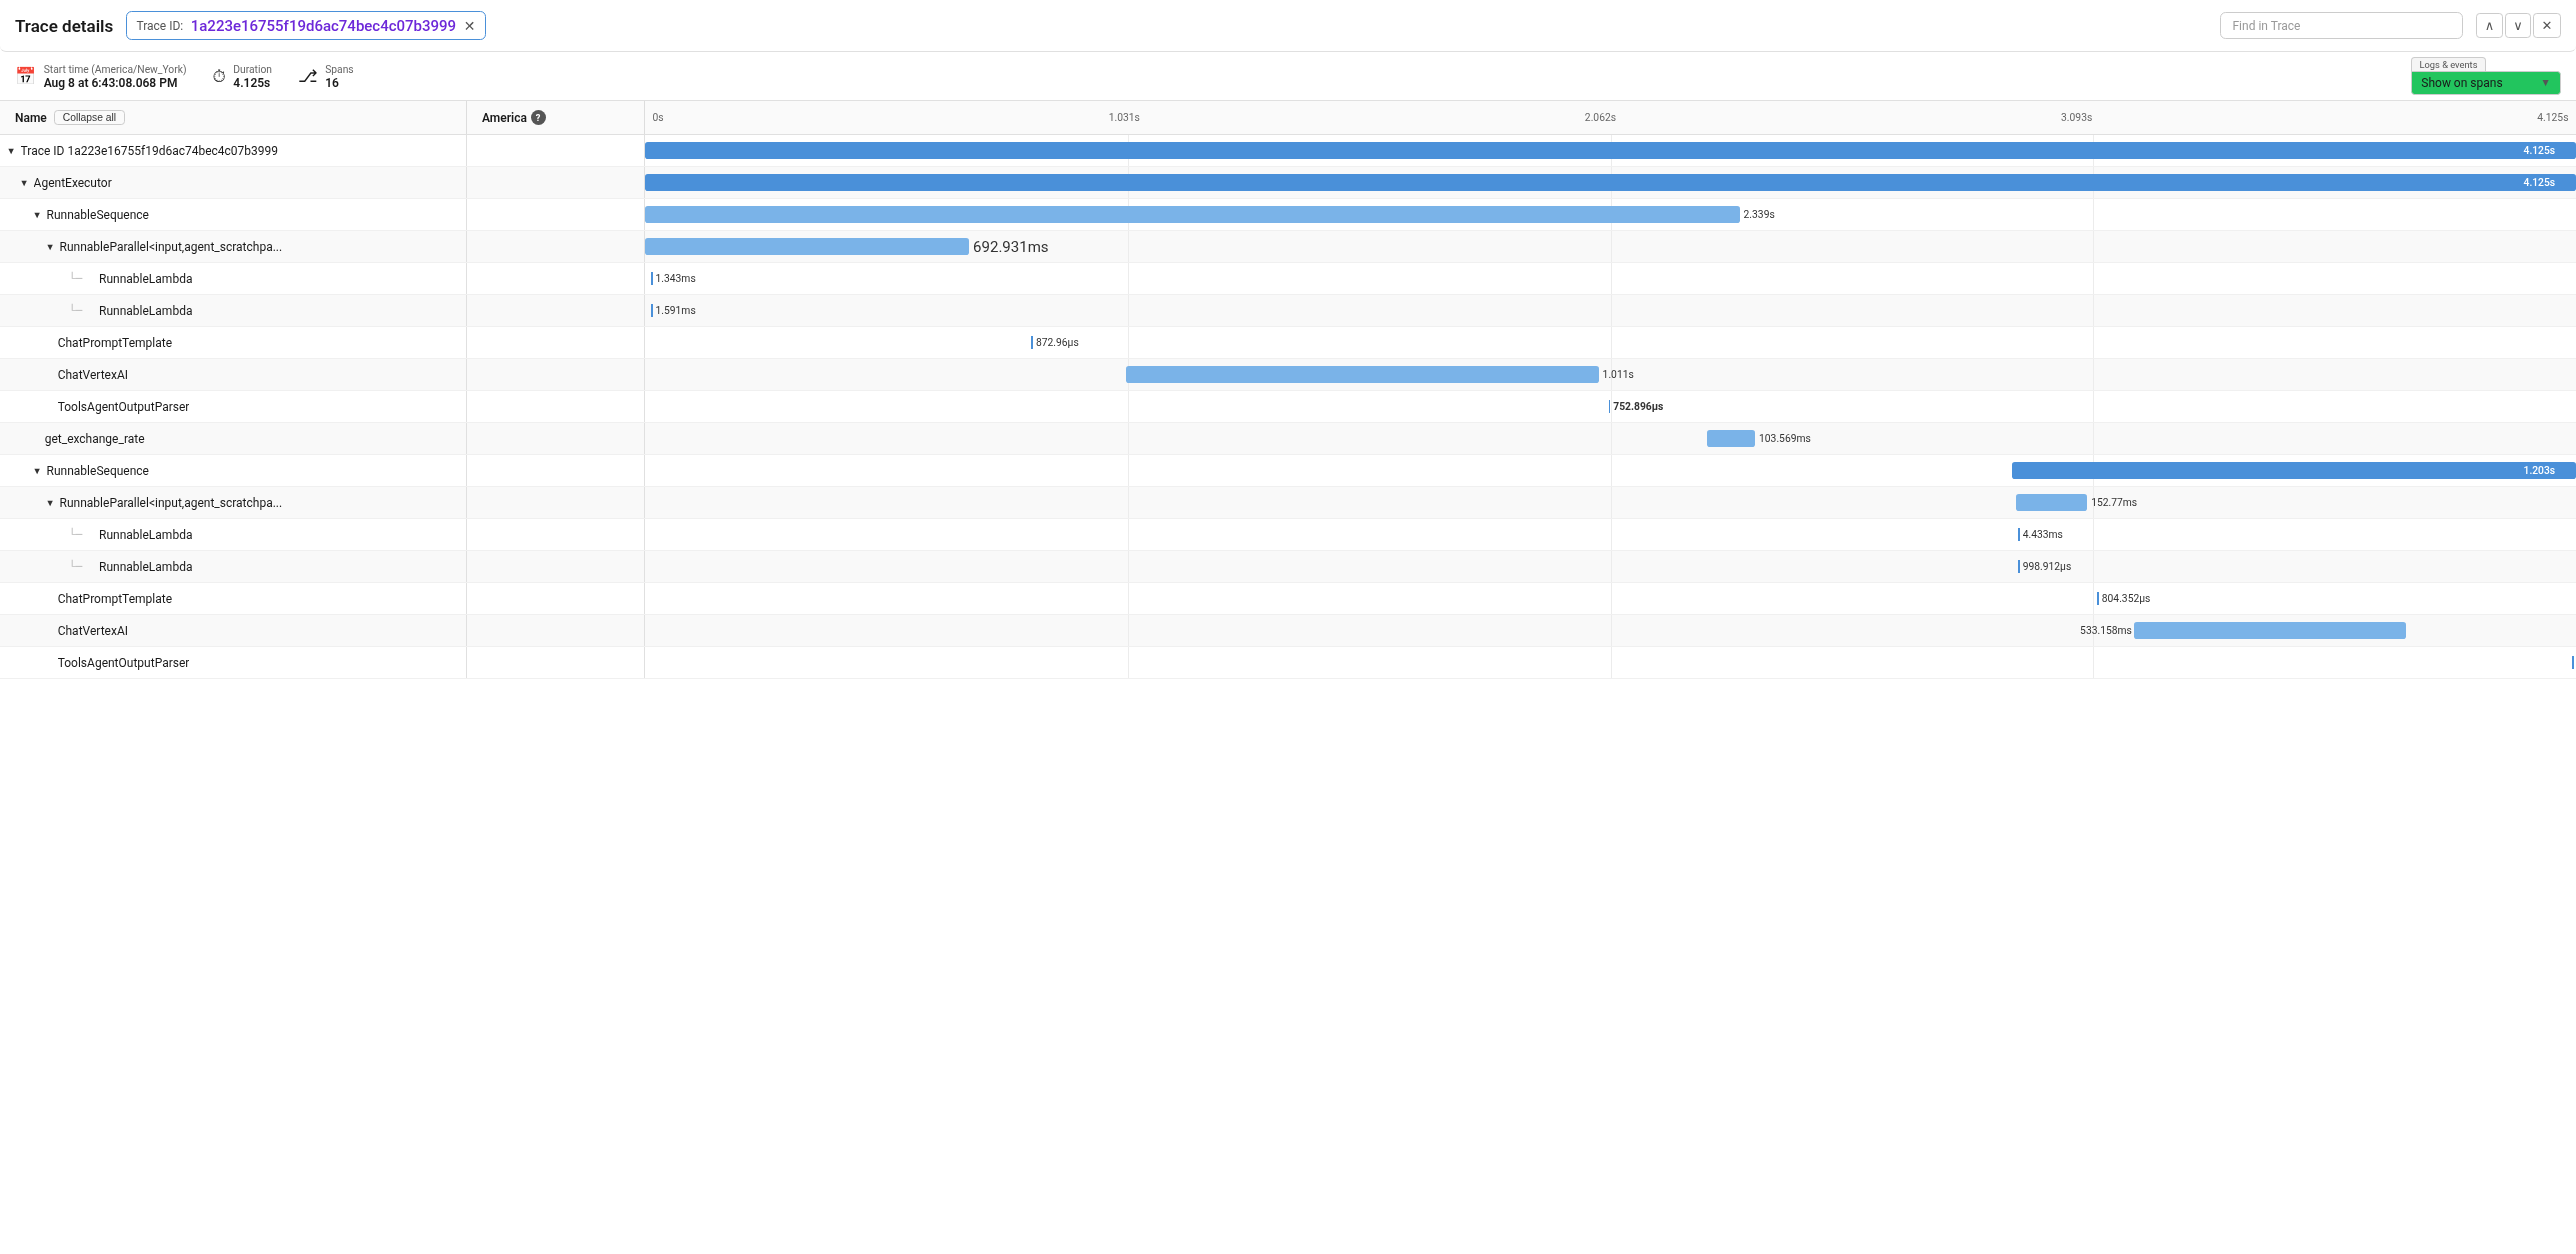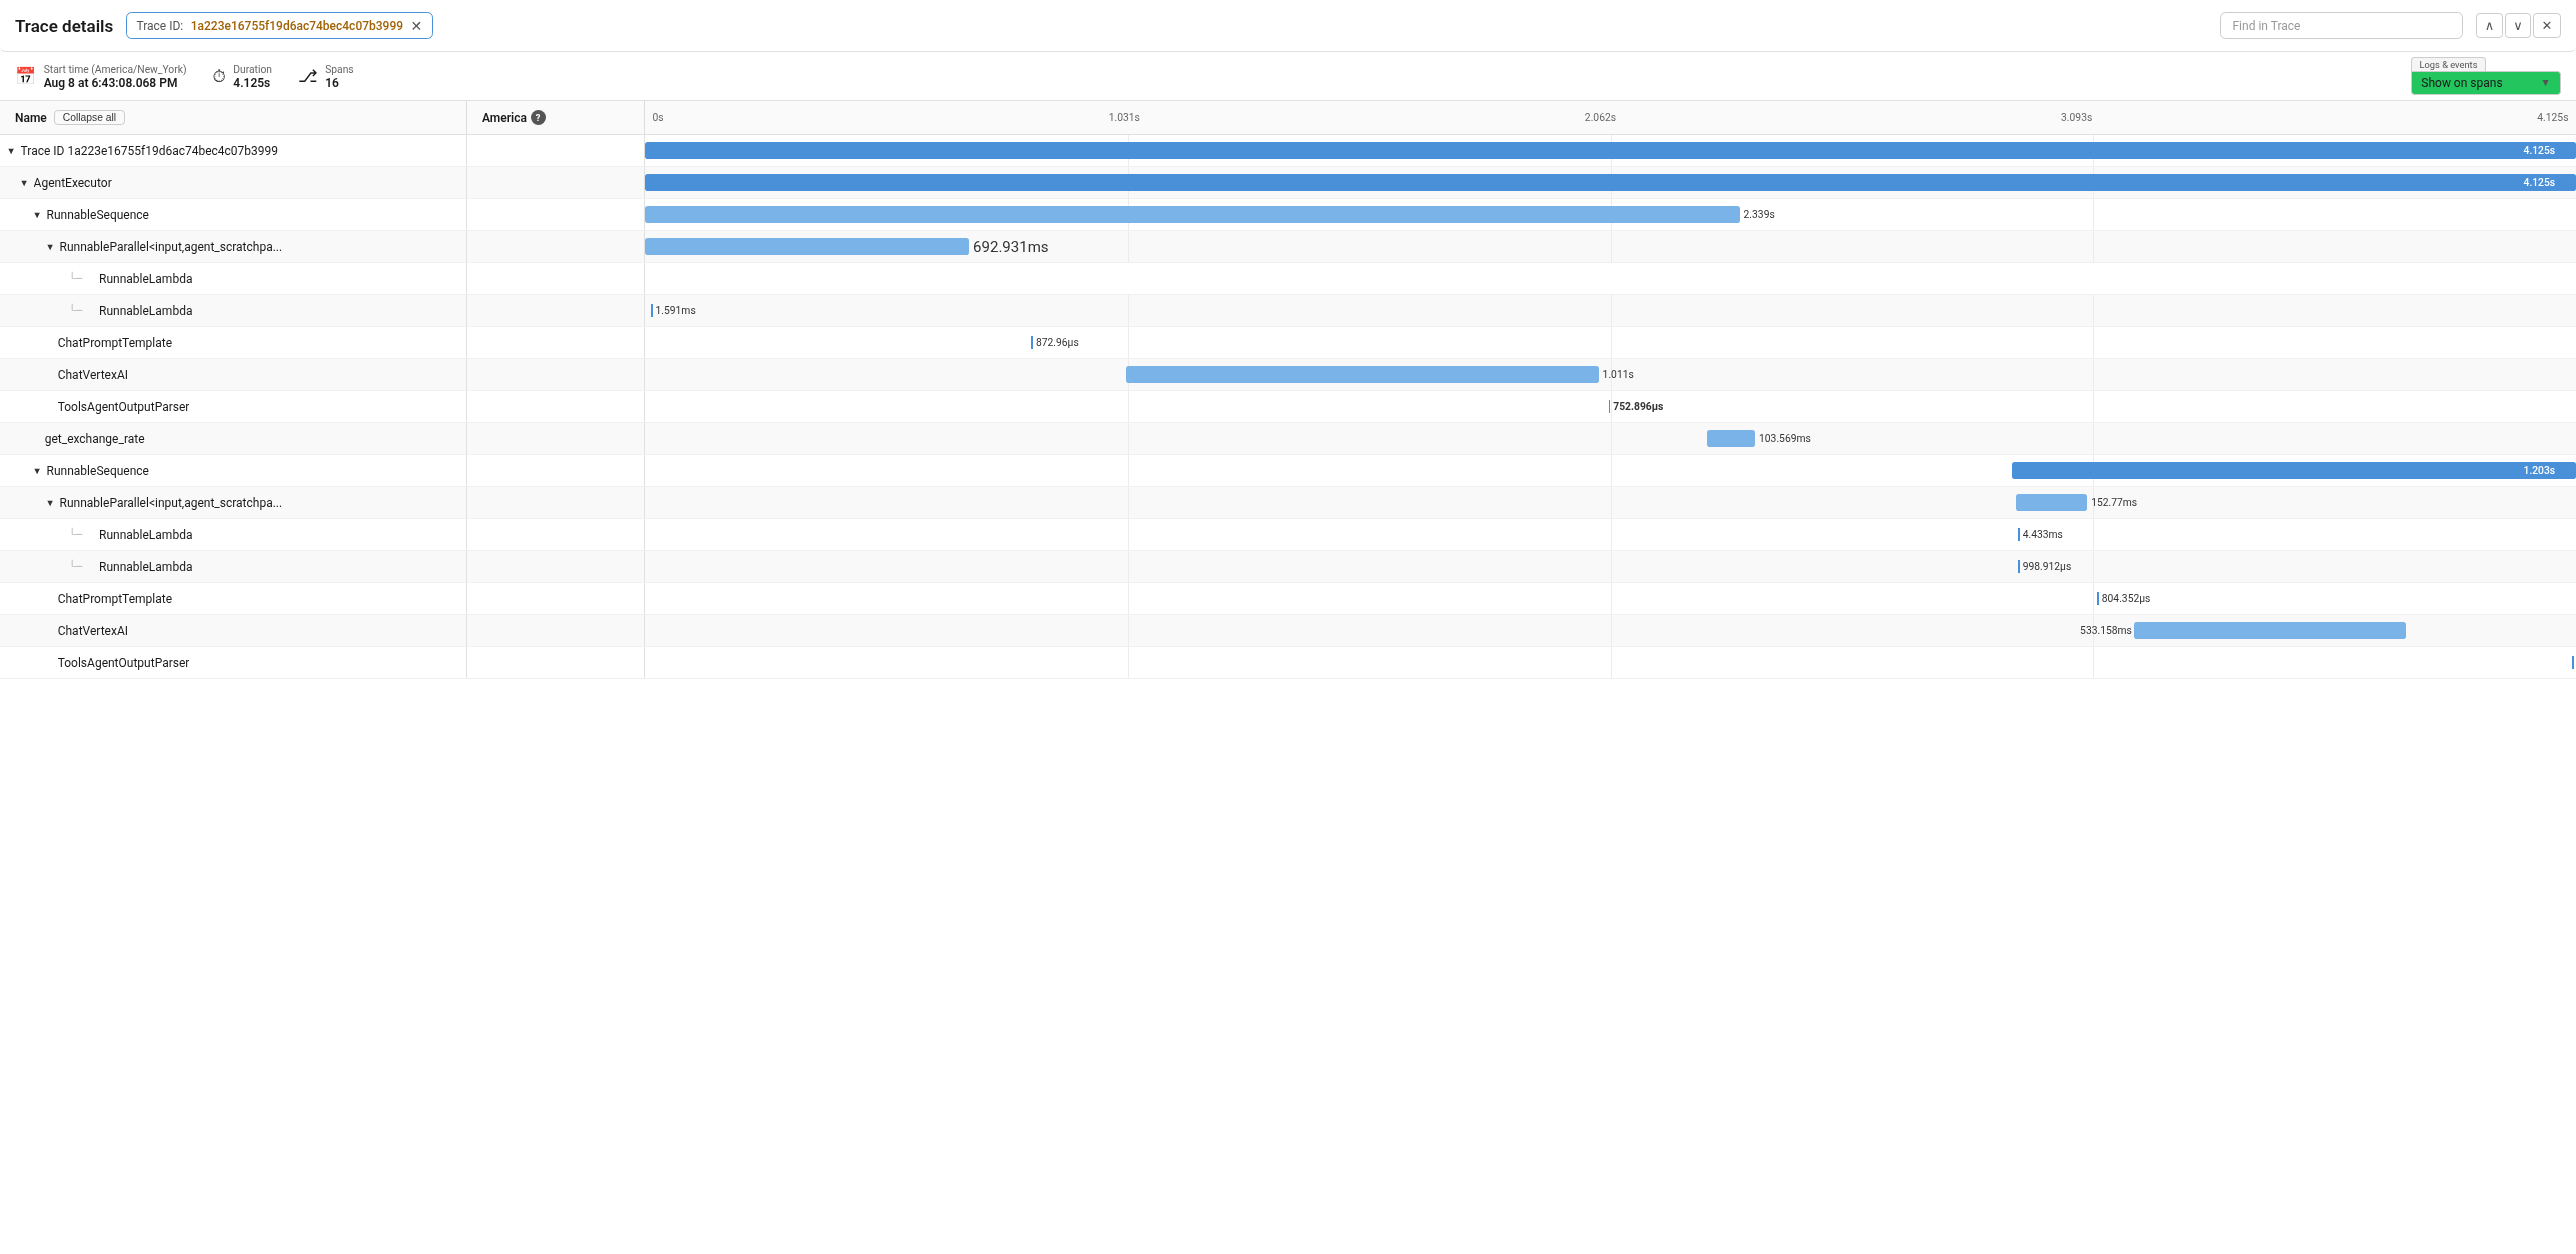--- a/index.html
+++ b/index.html
@@ -12,21 +12,21 @@
     }
   </style>
 </head>
 <body>
 
 <div style="display:flex;align-items:center;padding:7.5px 15px;border-bottom:0.9px solid #e0e0e0;gap:13px;height:52px;border-radius:6px;">
   <span style="font-size:17px;font-weight:600;white-space:nowrap;">Trace details</span>
 
   <div style="display:flex;align-items:center;border:1.4px solid #4a90d9;border-radius:5.6px;padding:4.7px 9.3px;gap:7.5px;min-width:299px;">
     <span style="font-size:12px;color:#555;">Trace ID:</span>
-    <span style="font-size:12px;color:#a16207;font-weight:500;">1a223e16755f19d6ac74bec4c07b3999</span>
+    <span style="font-size:15px;color:#6d28d9;font-weight:500;">1a223e16755f19d6ac74bec4c07b3999</span>
     <span style="margin-left:auto;cursor:pointer;color:#555;font-size:14px;">✕</span>
   </div>
 
   <div style="flex:1;"></div>
 
   <div style="display:flex;align-items:center;border:1.4px solid #ccc;border-radius:5.6px;padding:5.6px 11.2px;min-width:243px;background:#fff;color:#999;cursor:text;">
     <span style="font-size:12px;color:#999;">Find in Trace</span>
   </div>
 
   <div style="display:flex;gap:1.9px;">
@@ -154,20 +154,27 @@
         </div>
       </div>
       <div style="display: flex; align-items: center; height: 32px; border-bottom: 0.9px solid rgb(240, 240, 240); background: rgb(255, 255, 255);">
         <div style="width: 467px; min-width: 467px; display: flex; align-items: center; padding: 0px 3.7px; border-right: 0.9px solid rgb(224, 224, 224); height: 100%; overflow: hidden; white-space: nowrap;">
           <span style="display: inline-block; width: 65px; flex-shrink: 0;"></span>
           <span style="color: rgb(187, 187, 187); font-family: monospace; flex-shrink: 0; margin-right: 1.9px; font-size: 11.2px;">└─</span>
           <span style="width: 15px; flex-shrink: 0;"></span>
           <span style="font-size: 12px; color: rgb(26, 26, 26); overflow: hidden; text-overflow: ellipsis;">RunnableLambda</span>
         </div>
         <div style="width: 178px; min-width: 178px; padding: 0px 7.5px; border-right: 0.9px solid rgb(224, 224, 224); height: 100%; display: flex; align-items: center;"></div>
+        <div style="flex: 1 1 0%; height: 100%; position: relative; display: flex; align-items: center;">
+          <div style="position: absolute; top: 0px; bottom: 0px; left: 25%; width: 0.9px; background: rgb(236, 236, 236); pointer-events: none;"></div>
+          <div style="position: absolute; top: 0px; bottom: 0px; left: 50%; width: 0.9px; background: rgb(236, 236, 236); pointer-events: none;"></div>
+          <div style="position: absolute; top: 0px; bottom: 0px; left: 75%; width: 0.9px; background: rgb(236, 236, 236); pointer-events: none;"></div>
+          <div style="position: absolute; left: 0.3%; width: 1.9px; height: 13px; background: rgb(74, 144, 217);"></div>
+          <span style="position: absolute; left: calc(0.3% + 4.7px); font-size: 10.3px; color: rgb(51, 51, 51); white-space: nowrap;">1.343ms</span>
+        </div>
       </div>
       <div style="display: flex; align-items: center; height: 32px; border-bottom: 0.9px solid rgb(240, 240, 240); background: rgb(249, 249, 249);">
         <div style="width: 467px; min-width: 467px; display: flex; align-items: center; padding: 0px 3.7px; border-right: 0.9px solid rgb(224, 224, 224); height: 100%; overflow: hidden; white-space: nowrap;">
           <span style="display: inline-block; width: 65px; flex-shrink: 0;"></span>
           <span style="color: rgb(187, 187, 187); font-family: monospace; flex-shrink: 0; margin-right: 1.9px; font-size: 11.2px;">└─</span>
           <span style="width: 15px; flex-shrink: 0;"></span>
           <span style="font-size: 12px; color: rgb(26, 26, 26); overflow: hidden; text-overflow: ellipsis;">RunnableLambda</span>
         </div>
         <div style="width: 178px; min-width: 178px; padding: 0px 7.5px; border-right: 0.9px solid rgb(224, 224, 224); height: 100%; display: flex; align-items: center;"></div>
         <div style="flex: 1 1 0%; height: 100%; position: relative; display: flex; align-items: center;">

